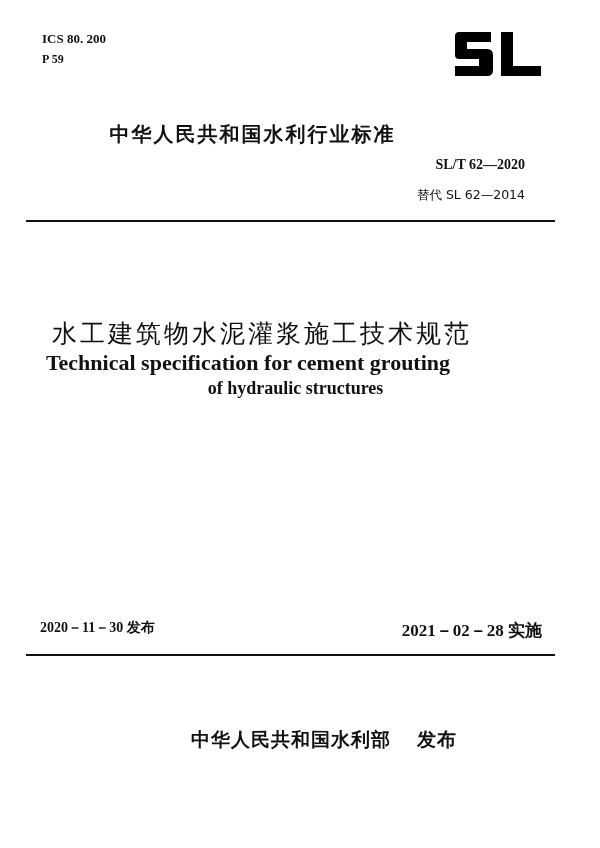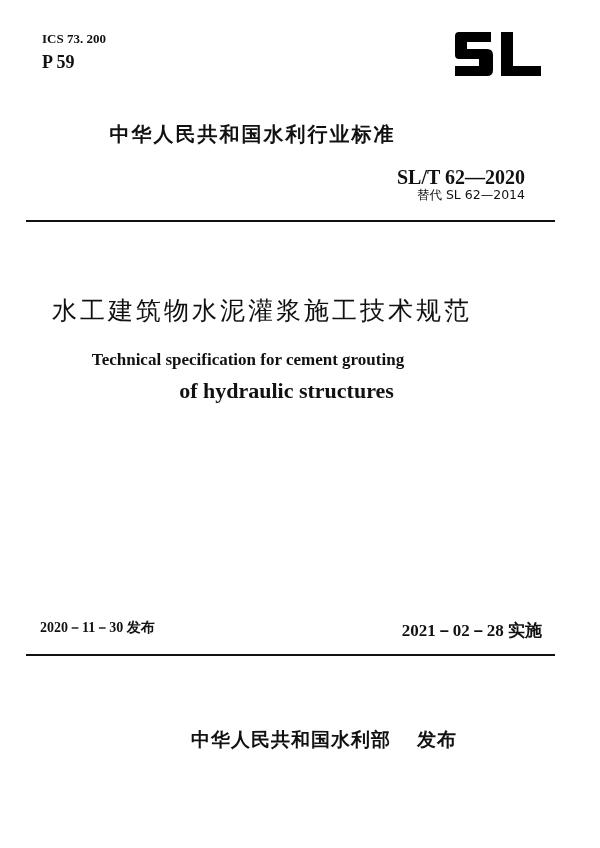--- a/index.html
+++ b/index.html
@@ -2,40 +2,40 @@
 <html><head>
   <meta charset="utf-8">
   <style>
     html, body { margin: 0; padding: 0; background: #ffffff; }
     body { width: 600px; height: 848px; position: relative; overflow: hidden; color: #111; }
     .abs { position: absolute; }
     .serif-b { font-family: "Liberation Serif", "DejaVu Serif", serif; font-weight: bold; }
     .sans-b { font-family: "DejaVu Sans", "Liberation Sans", sans-serif; font-weight: bold; padding-left: 24px; }
     .sans { font-family: "DejaVu Sans", "Liberation Sans", sans-serif; }
     #ics { left: 42px; top: 31px; font-size: 13px; }
-    #pcode { left: 42px; top: 52px; font-size: 18px; }
+    #pcode { left: 42px; top: 52px; font-size: 12px; }
     #logo { left: 451px; top: 30px; width: 92px; height: 48px; }
     #industry { left: 0; width: 477px; text-align: center; top: 121px; font-size: 20px; letter-spacing: 2px; padding-left: 28px; box-sizing: border-box; }
-    #stdnum { right: 75px; top: 166px; font-size: 20px; }
+    #stdnum { right: 75px; top: 157px; font-size: 14px; }
     #replaces { right: 75px; top: 187px; font-size: 12.5px; }
     .rule { left: 26px; width: 529px; height: 2px; background: #111; }
     #rule1 { top: 220px; }
     #rule2 { top: 654px; }
-    #title-cn { left: 0; width: 524px; text-align: center; top: 294px; font-size: 25px; letter-spacing: 3px; }
-    #title-en1 { left: 0; width: 496px; text-align: center; top: 350px; font-size: 17px; }
-    #title-en2 { left: 0; width: 573px; text-align: center; top: 378px; font-size: 22px; }
+    #title-cn { left: 0; width: 524px; text-align: center; top: 317px; font-size: 25px; letter-spacing: 3px; }
+    #title-en1 { left: 0; width: 496px; text-align: center; top: 350px; font-size: 22px; }
+    #title-en2 { left: 9px; width: 573px; text-align: center; top: 378px; font-size: 18px; }
     #issue { left: 40px; top: 619px; font-size: 14px; }
     #impl { right: 58px; top: 619px; font-size: 17px; }
     #publisher { left: 0; width: 600px; text-align: center; top: 727px; font-size: 19px; letter-spacing: 1px; }
     #publisher .gap { display: inline-block; width: 26px; }
   </style>
 </head>
 <body>
 
-<div id="ics" class="abs serif-b">ICS 73. 200</div>
+<div id="ics" class="abs serif-b">ICS 80. 200</div>
 <div id="pcode" class="abs serif-b">P 59</div>
 
 <div id="logo" class="abs">
   <svg width="92" height="48" viewBox="0 0 92 48">
     <path d="M4 6 Q4 2 8 2 H40 V12 H16 V19 H36 Q42 19 42 25 V40 Q42 46 36 46 H4 V36 H28 V29 H8 Q4 29 4 25 Z" fill="#000"></path>
     <path d="M50 2 H62 V36 H90 V46 H50 Z" fill="#000"></path>
   </svg>
 </div>
 
 <div id="industry" class="abs sans-b">中华人民共和国水利行业标准</div>

